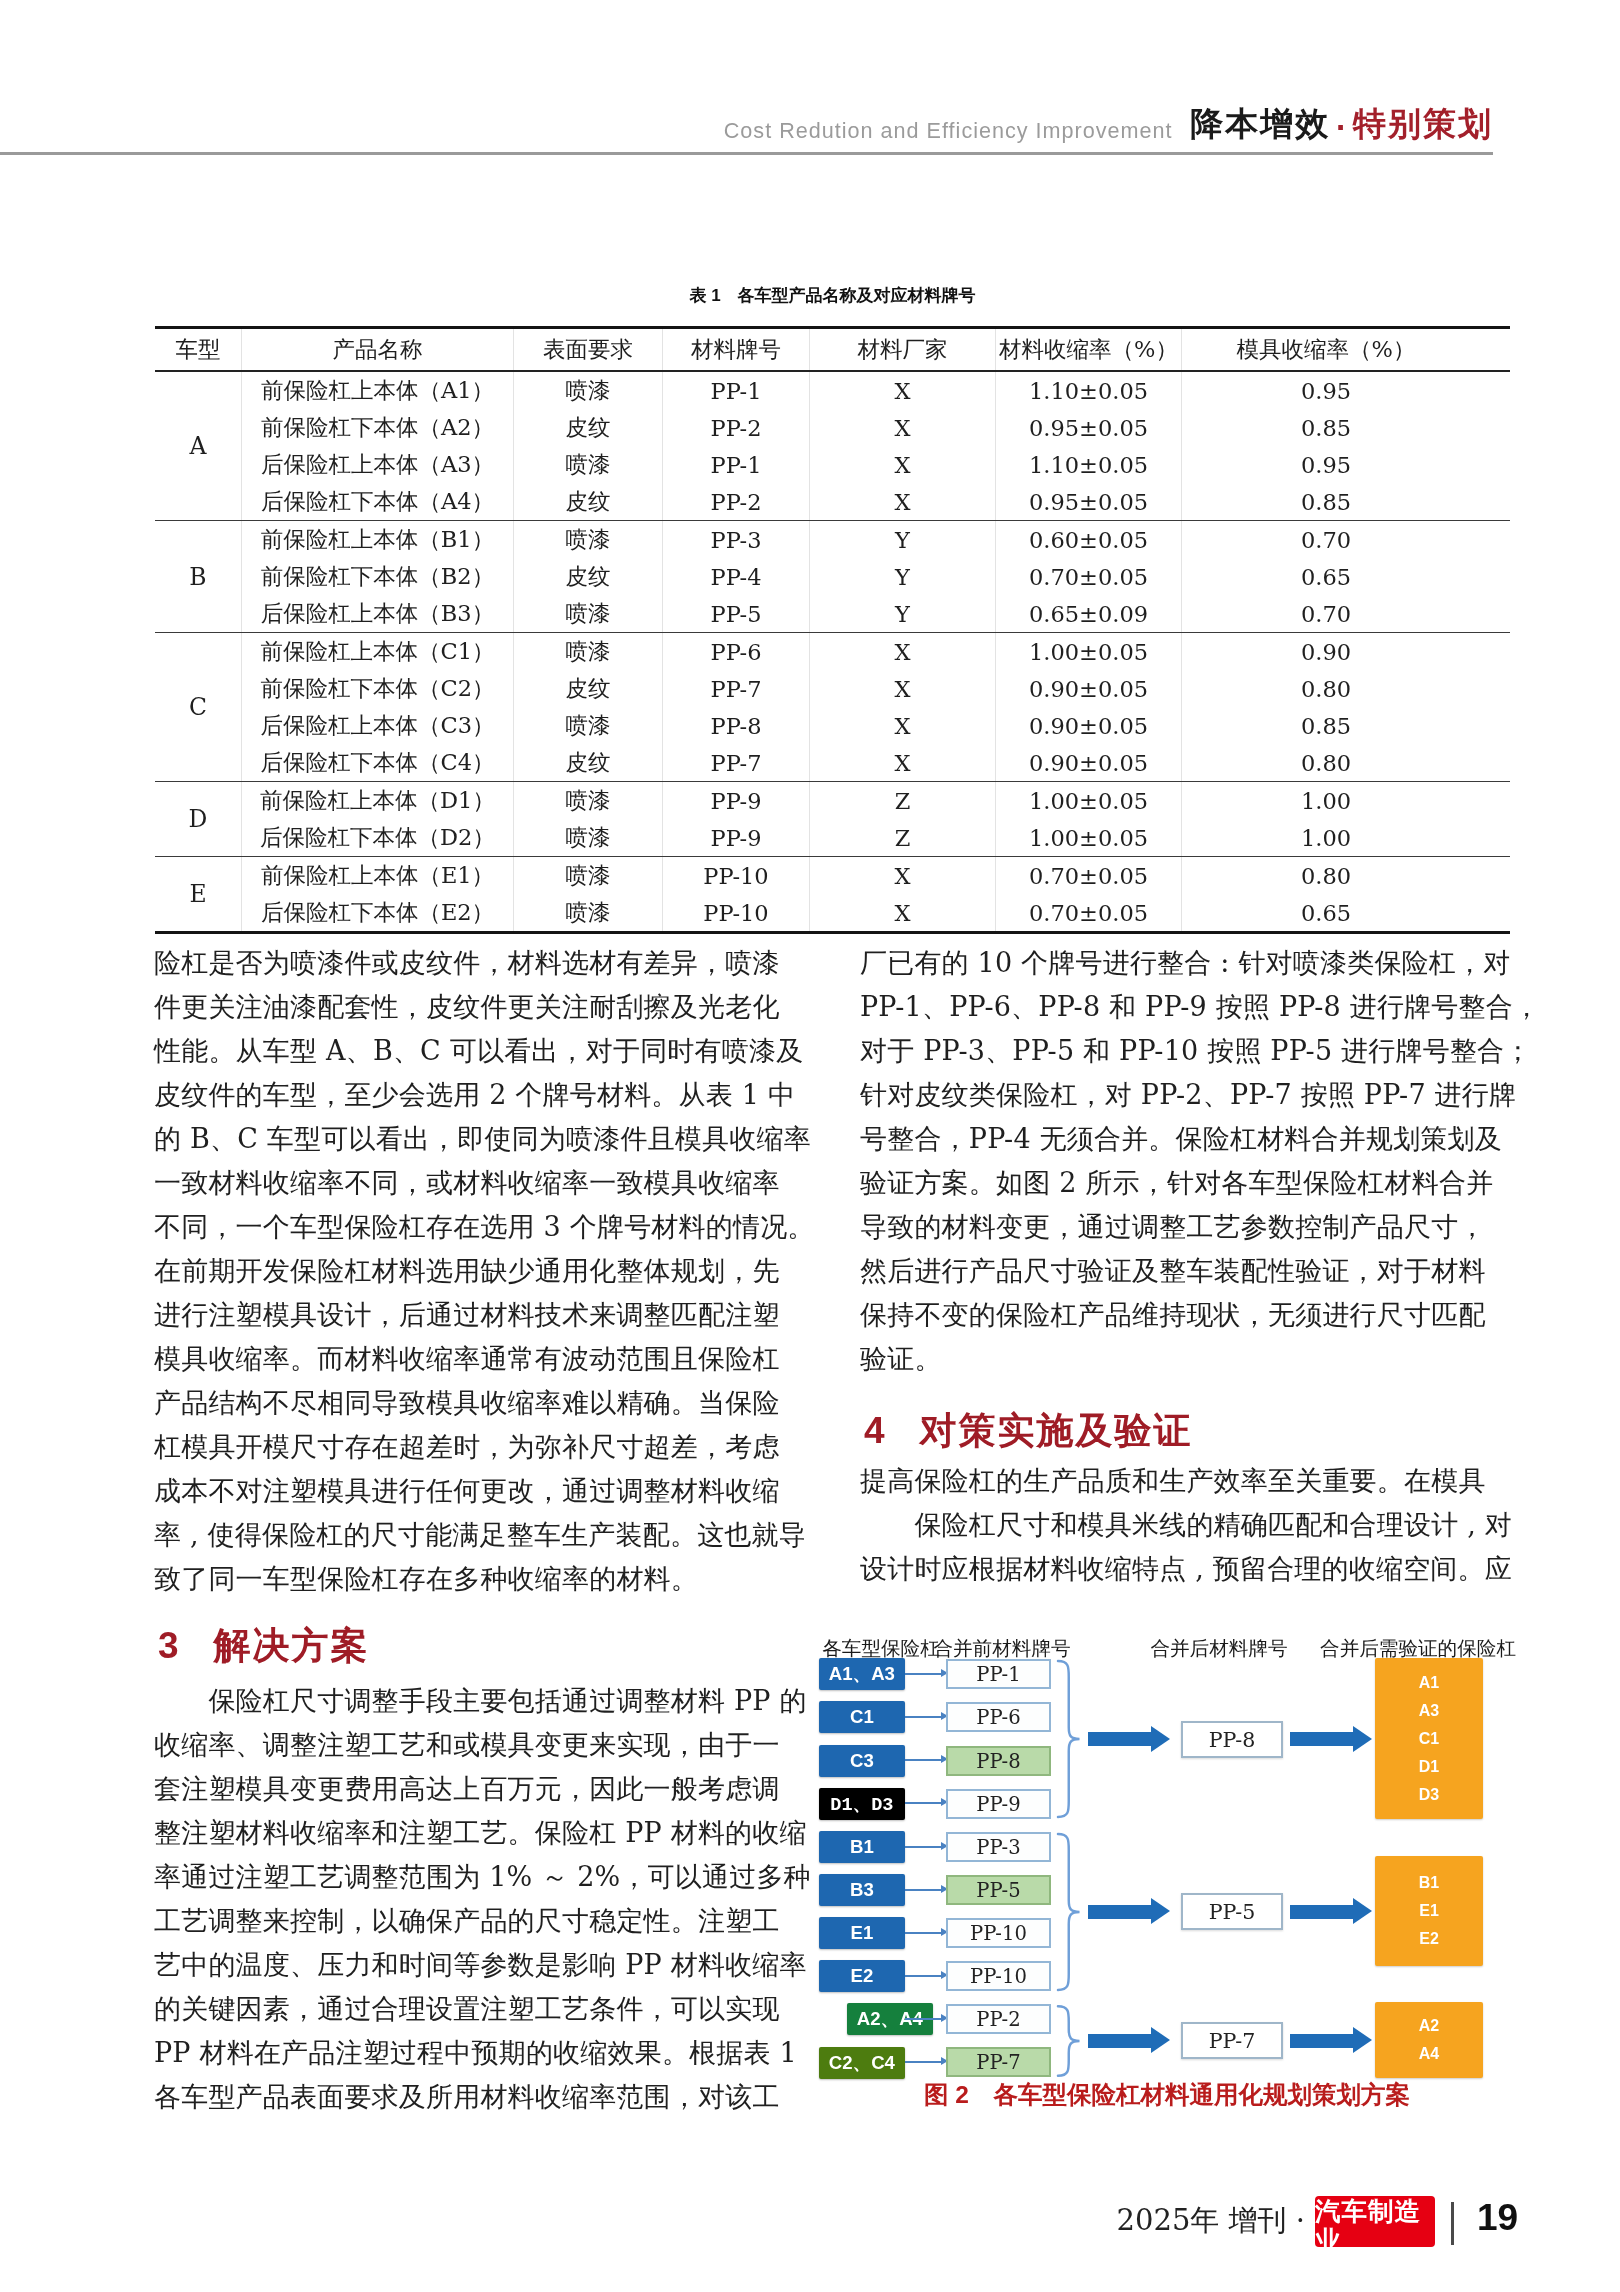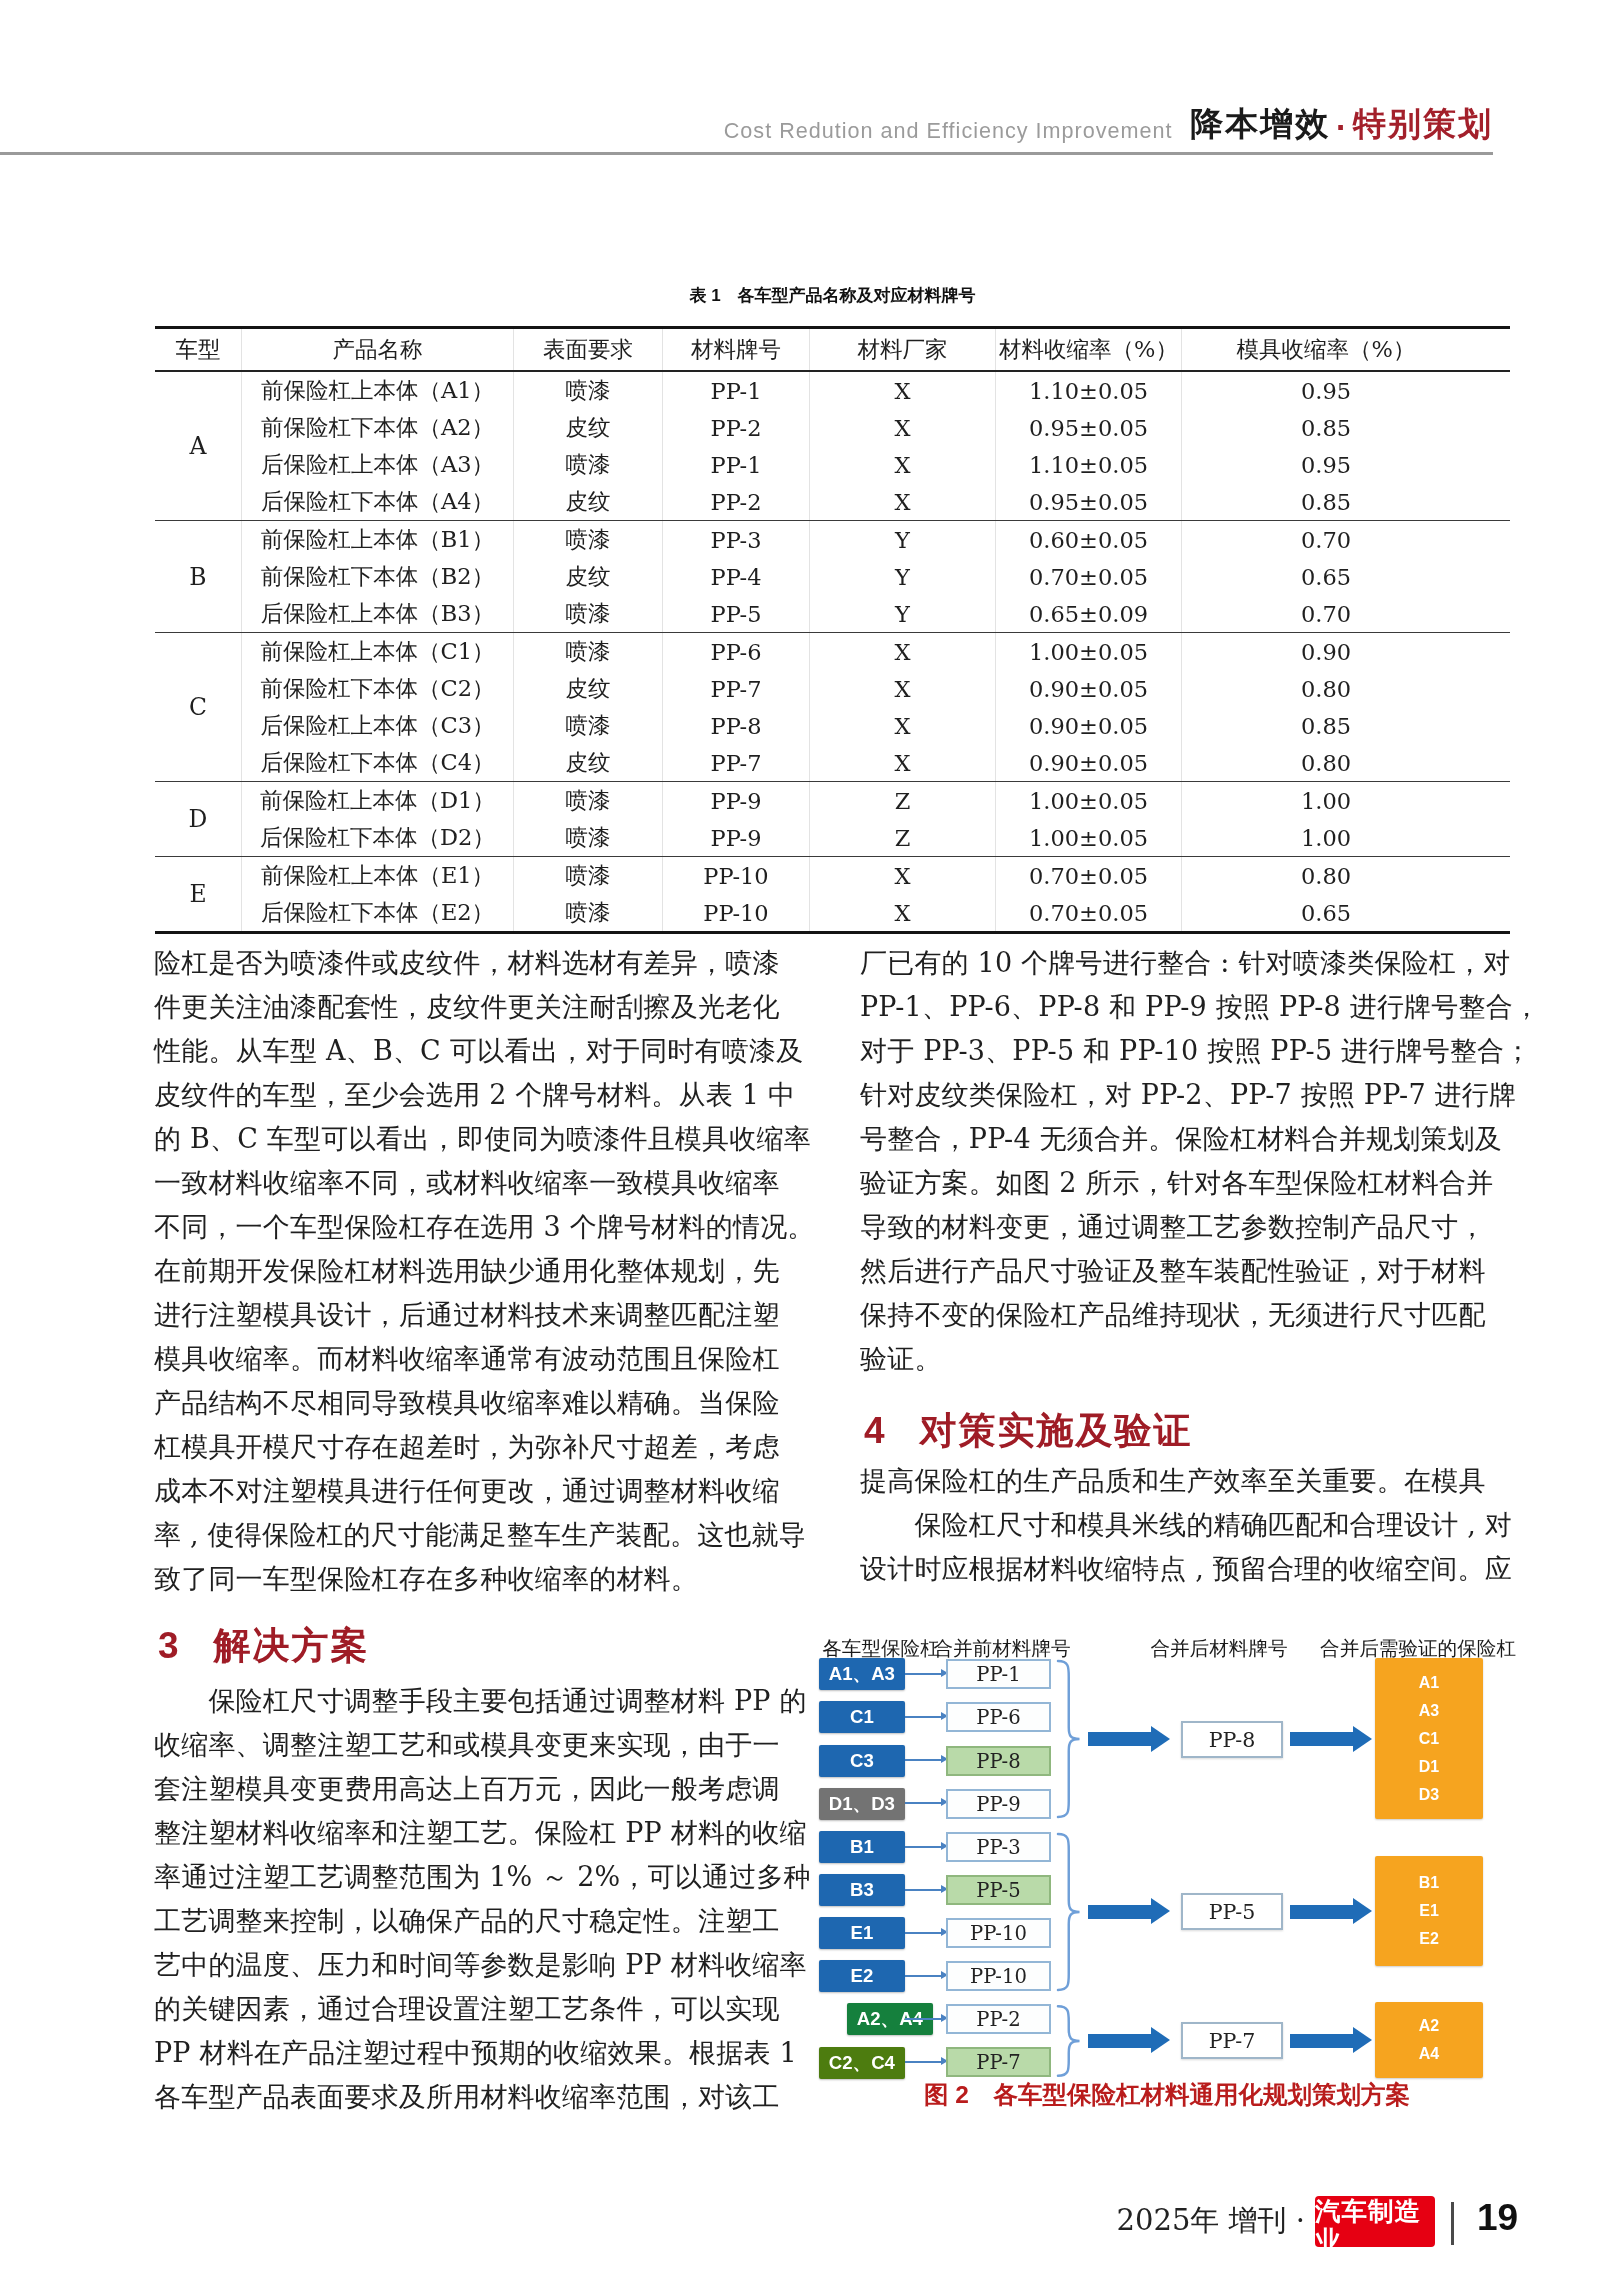--- a/index.html
+++ b/index.html
@@ -280,21 +280,21 @@
       <div class="fig-h" style="left: 604px;">合并后需验证的保险杠</div>
       <div class="mbox" style="top: 31px; background: rgb(30, 103, 176);">A1、A3</div>
       <div class="conn" style="top: 46px;"></div>
       <div class="ppbox" style="top: 32px;">PP-1</div>
       <div class="mbox" style="top: 74px; background: rgb(30, 103, 176);">C1</div>
       <div class="conn" style="top: 89px;"></div>
       <div class="ppbox" style="top: 75px;">PP-6</div>
       <div class="mbox" style="top: 118px; background: rgb(30, 103, 176);">C3</div>
       <div class="conn" style="top: 132px;"></div>
       <div class="ppbox green" style="top: 119px;">PP-8</div>
-      <div class="mbox" style="top: 161px; background: #737373;">D1、D3</div>
+      <div class="mbox" style="top: 161px; background: #000000; font-family: Liberation Mono, monospace;">D1、D3</div>
       <div class="conn" style="top: 175px;"></div>
       <div class="ppbox" style="top: 162px;">PP-9</div>
       <svg width="25.5" height="160" class="brace" style="top: 32px;" viewBox="0 0 26 163">
         <path d="M2,2 C13,2 13,8 13,18 L13,69.5 C13,78.5 15,81.5 24,81.5 C15,81.5 13,84.5 13,93.5 L13,145 C13,155 13,161 2,161" fill="none" stroke="#6f9fd8" stroke-width="2.5" stroke-linecap="round"></path>
       </svg>
       <div class="barrow-body" style="left: 274px; width: 63px; top: 105px; background: rgb(31, 108, 183);"></div>
       <div class="barrow-head" style="left: 337px; top: 99px; border-left-color: rgb(31, 108, 183);"></div>
       <div class="midbox" style="top: 94px;">PP-8</div>
       <div class="barrow-body" style="left: 476px; width: 63px; top: 105px; background: rgb(31, 108, 183);"></div>
       <div class="barrow-head" style="left: 539px; top: 99px; border-left-color: rgb(31, 108, 183);"></div>

